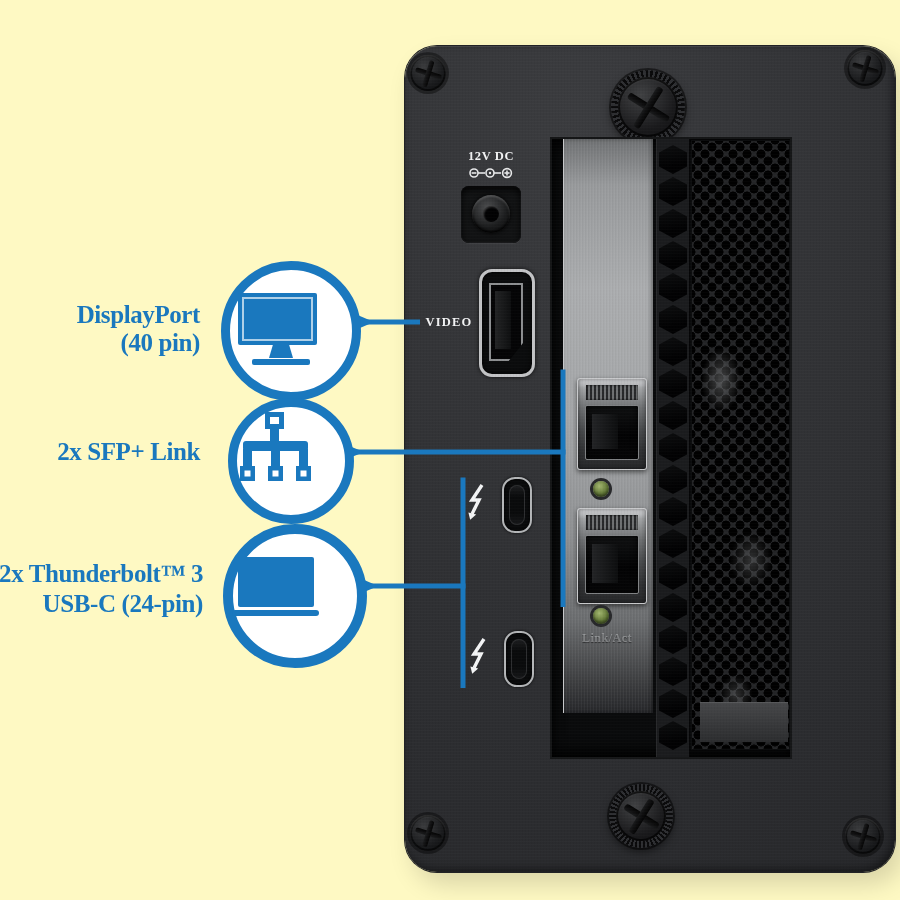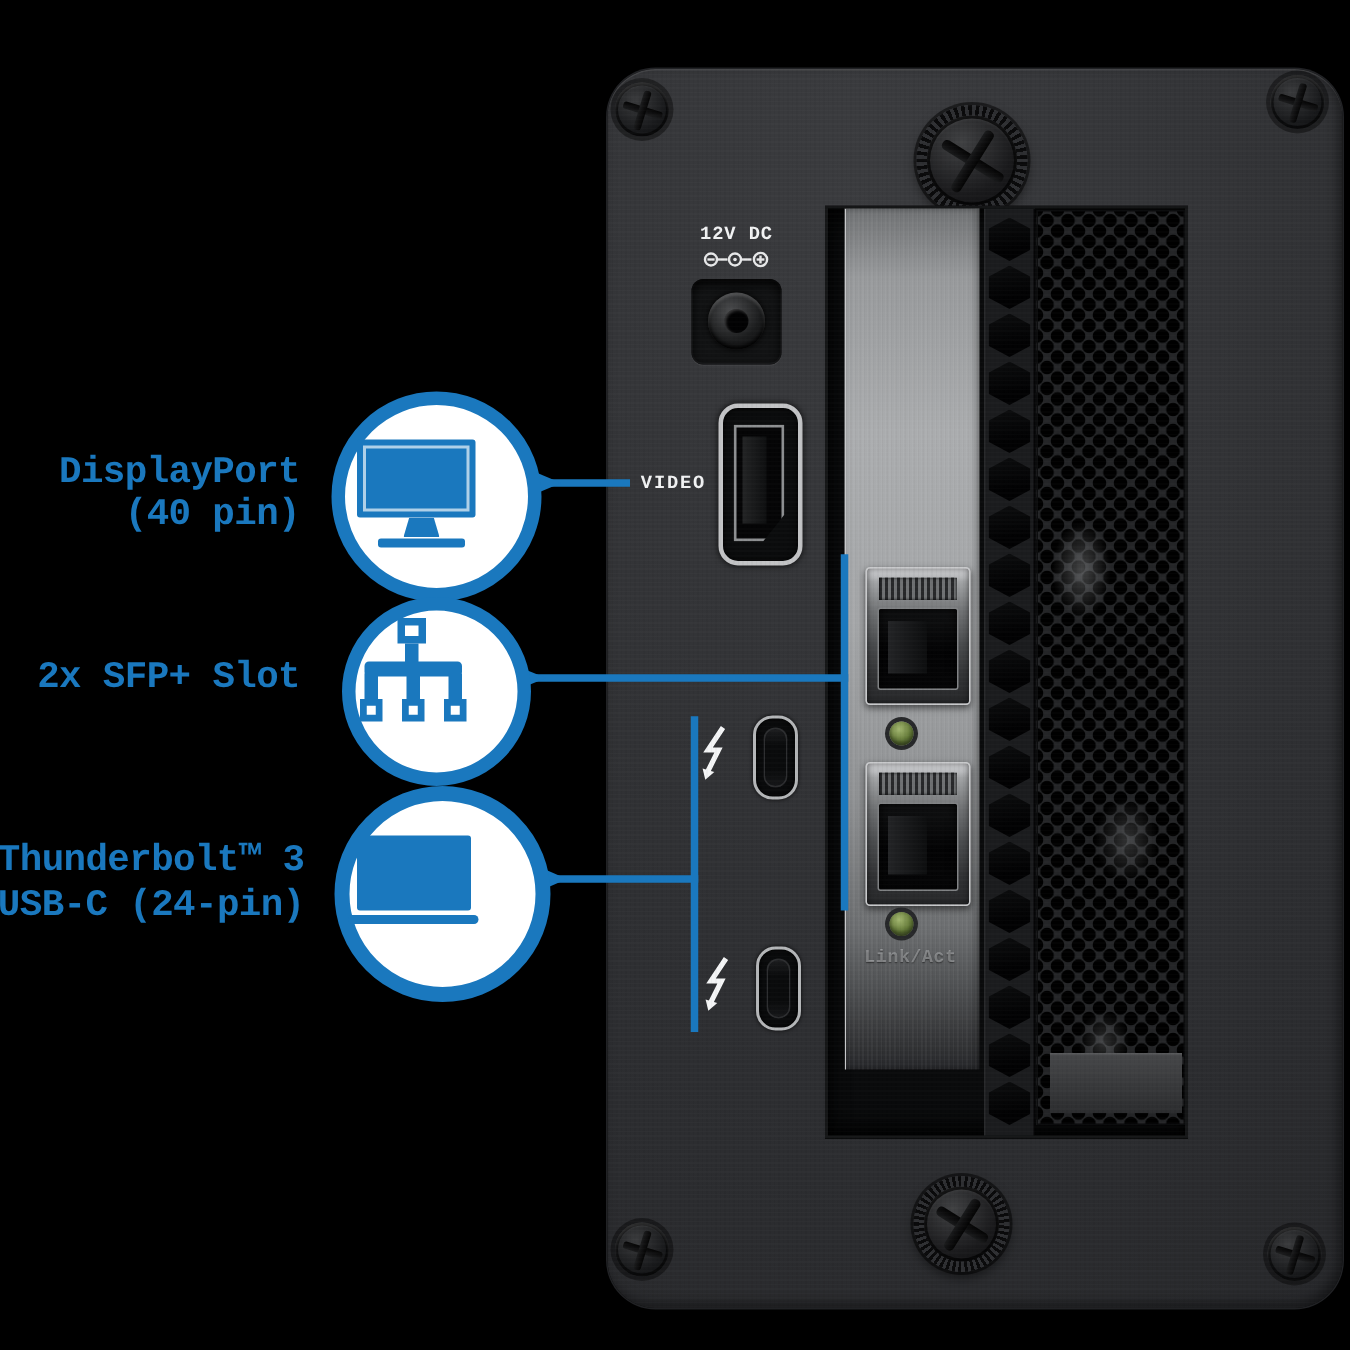--- a/index.html
+++ b/index.html
@@ -1,17 +1,17 @@
 <!DOCTYPE html>
 <html><head>
 <meta charset="utf-8">
 <style>
   html,body{margin:0;padding:0;background:#fff;}
-  .stage{position:relative;width:900px;height:900px;background:#000000;overflow:hidden;
-         font-family:Liberation Mono, monospace;}
+  .stage{position:relative;width:900px;height:900px;background:#fef9c3;overflow:hidden;
+         font-family:Liberation Serif, serif;}
   .abs{position:absolute;}
 
   
   .device{position:absolute;left:405px;top:46px;width:490px;height:826px;border-radius:32px;
     background:radial-gradient(140% 120% at 35% 8%, #3b3c3f 0%, #323336 40%, #2b2c2f 72%, #242528 100%);
     box-shadow:inset 0 1px 0 rgba(255,255,255,.09), inset -3px -3px 8px rgba(0,0,0,.45),
                0 0 0 1px #212225, 8px 12px 24px rgba(0,0,0,.15);}
   .device::after{content:"";position:absolute;inset:0;border-radius:32px;pointer-events:none;
     background-image:repeating-linear-gradient(0deg, rgba(255,255,255,.014) 0 1px, transparent 1px 3px),
                      repeating-linear-gradient(90deg, rgba(0,0,0,.025) 0 1px, transparent 1px 3px);}
@@ -260,20 +260,20 @@
 
   <div class="ring" style="left:223px;top:524px;width:124px;height:124px;border-width:10px;"></div>
   <div class="lap-screen"></div>
   <div class="lap-base"></div>
 
   <div class="lbl" style="right:700px;top:301px;">
     <div>DisplayPort</div>
     <div>(40 pin)</div>
   </div>
   <div class="lbl" style="right:700px;top:438px;">
-    <div>2x SFP+ Slot</div>
+    <div>2x SFP+ Link</div>
   </div>
   <div class="lbl" style="right:697px;top:559px;line-height:30px;">
     <div>2x Thunderbolt™ 3</div>
     <div>USB-C (24-pin)</div>
   </div>
 
 </div>
 
 </body></html>

